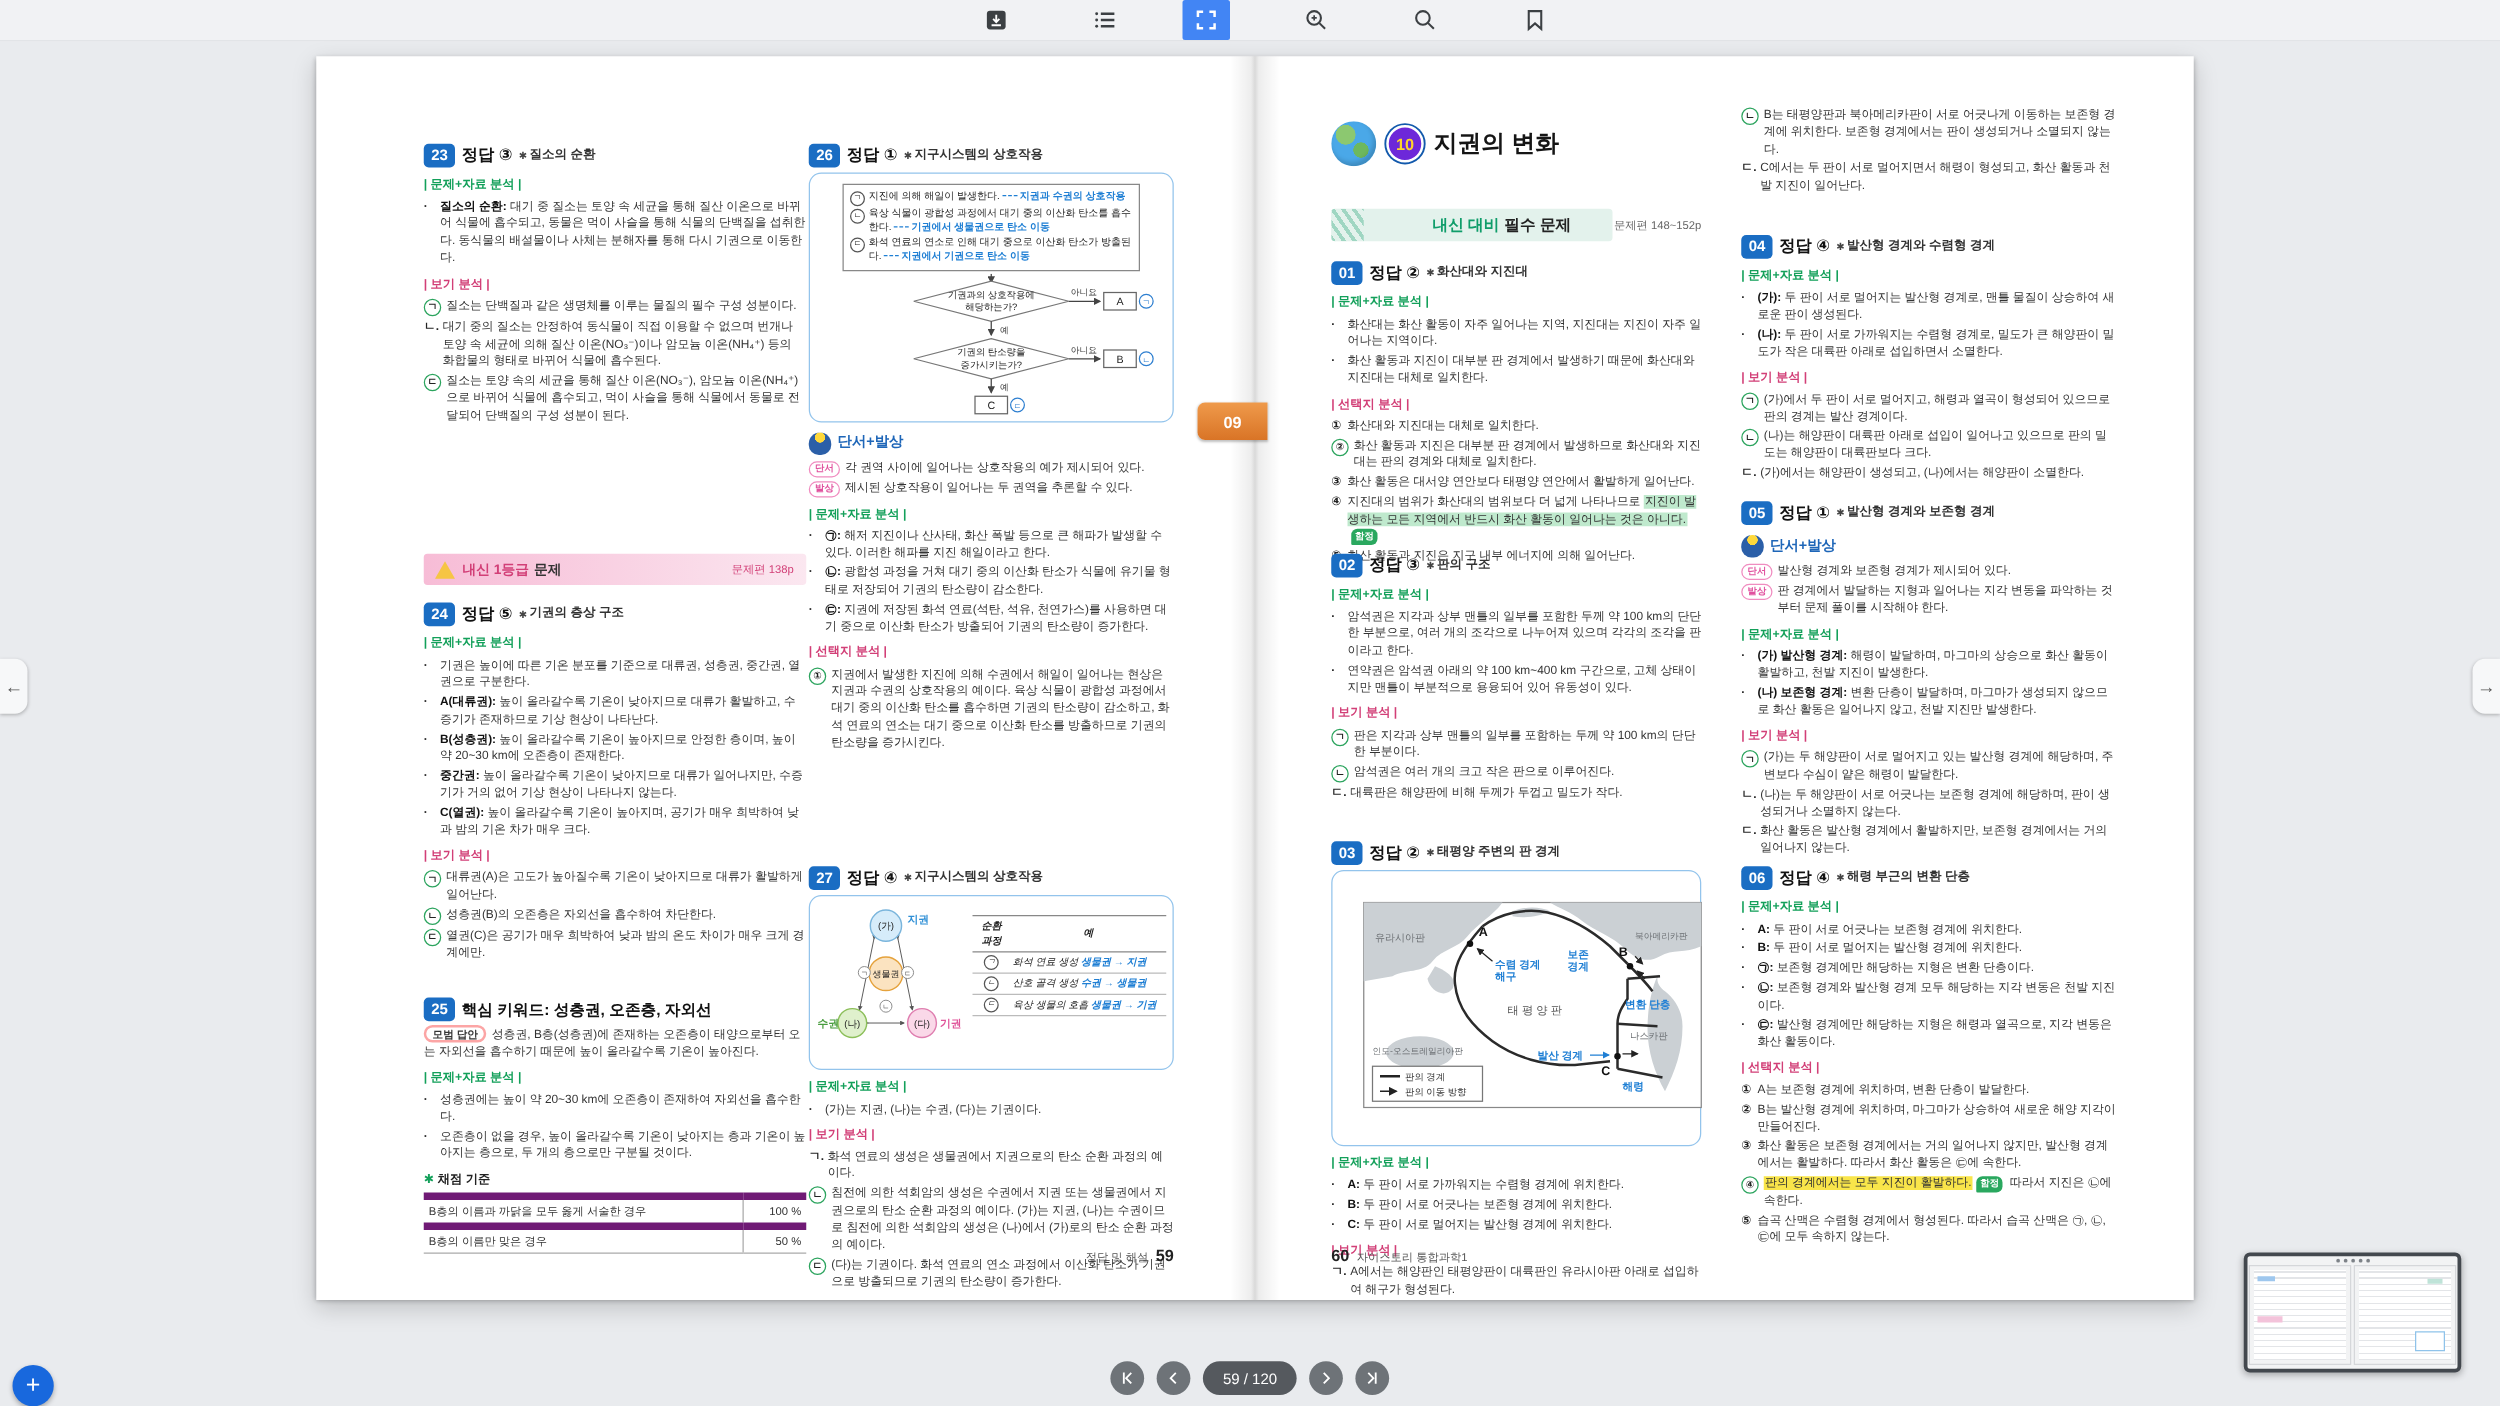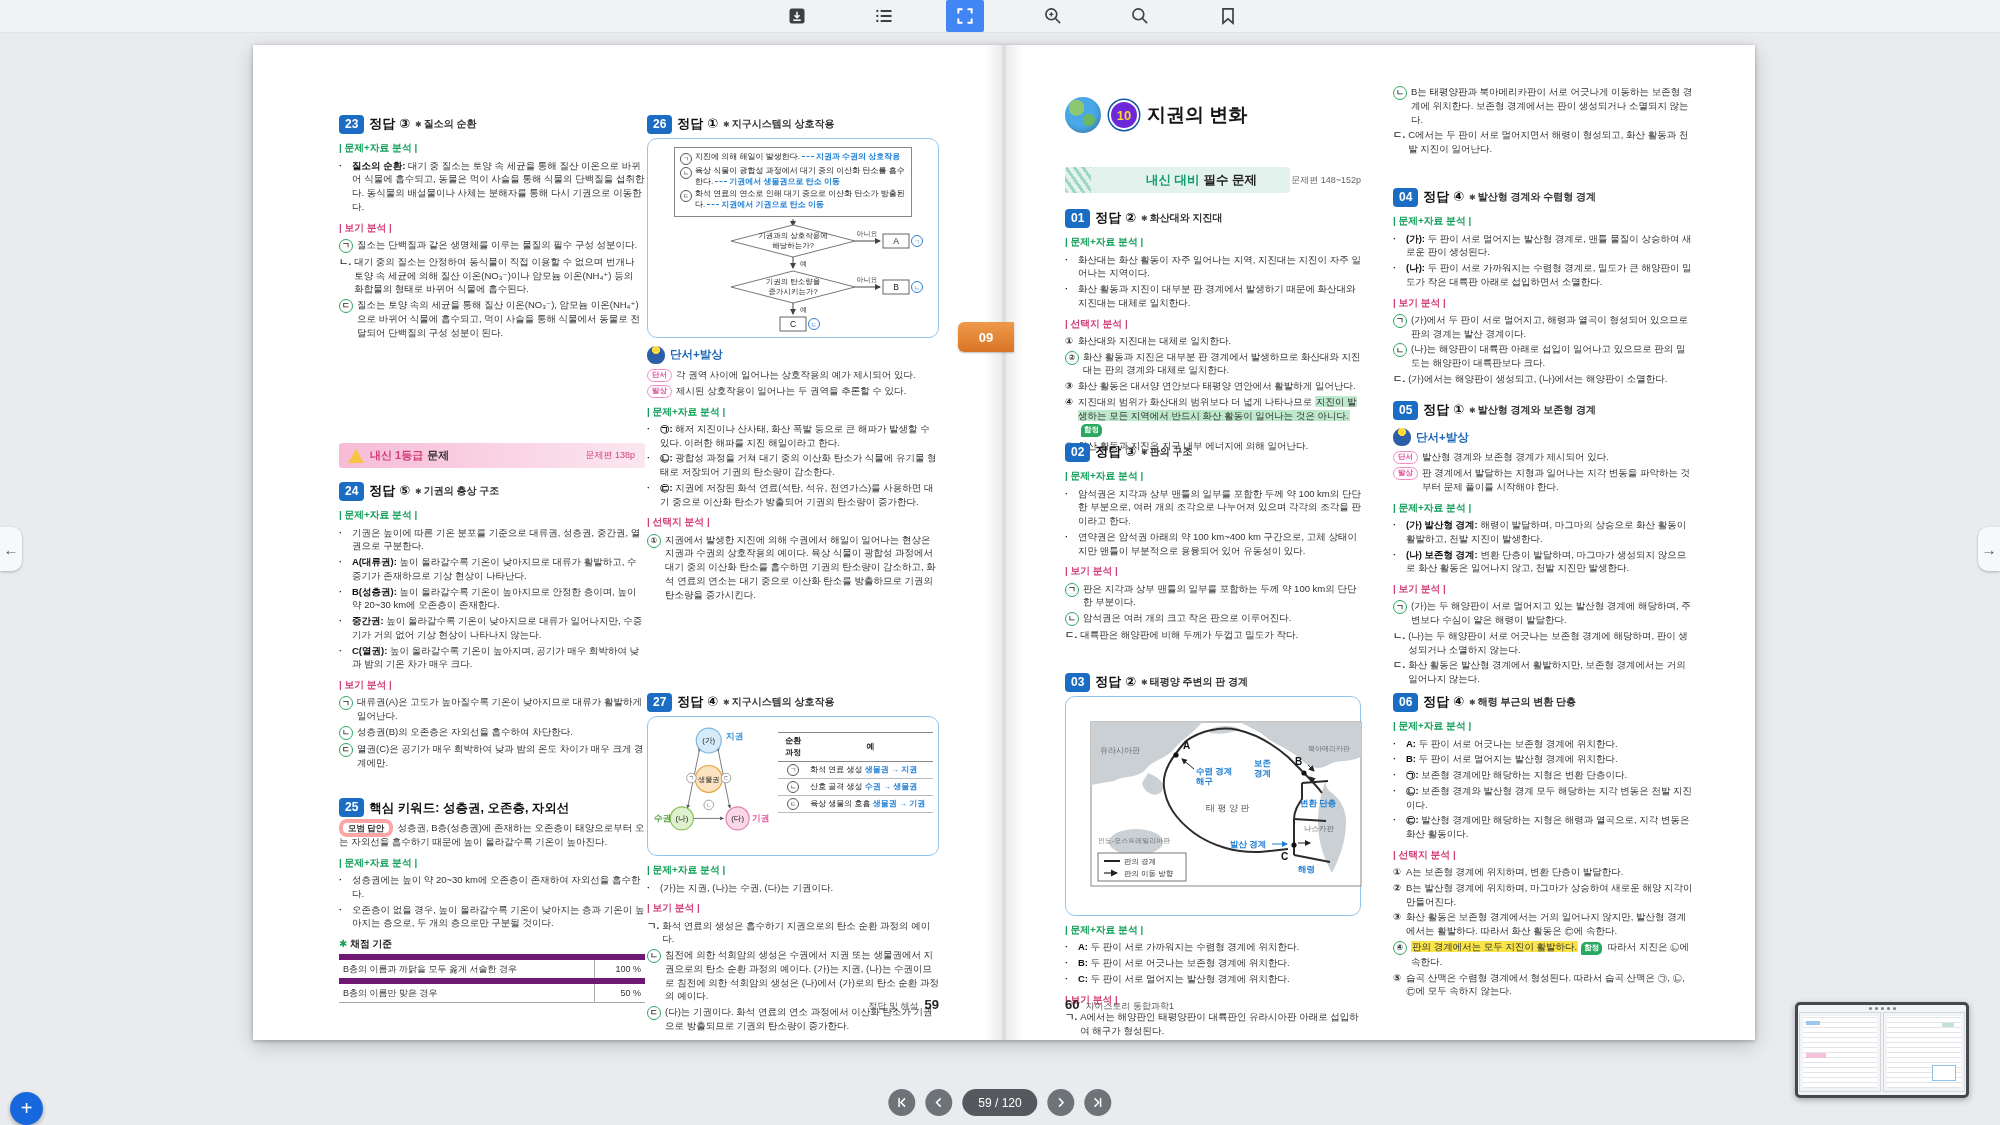--- a/index.html
+++ b/index.html
@@ -29,21 +29,21 @@
   .tx{flex:1;} .tx b{color:#111;}
   .hl{padding:0 1px;} .hl.g{background:#bfe9cd;} .hl.y{background:#f9e54a;}
   .pin{display:inline-block;background:#2aa85f;color:#fff;font-size:7.5px;font-weight:700;padding:1px 3px;border-radius:5px 5px 5px 1px;margin:0 3px;}
   
   .bn1{position:absolute;left:86px;top:398px;width:306px;height:25px;display:flex;align-items:center;border-radius:3px;background:linear-gradient(90deg,#f7bcd6,#fbe7f0);}
   .peak{width:0;height:0;border-left:8px solid transparent;border-right:8px solid transparent;border-bottom:14px solid #f6c544;margin:0 6px 0 9px;}
   .bn1a{color:#d23f77;font-weight:800;font-size:11px;} .bn1b{color:#333;font-weight:800;font-size:11px;margin-left:4px;}
   .bn1ref{margin-left:auto;padding-right:10px;color:#d23f77;font-size:9px;}
   
   .model{font-size:9.5px;margin:2px 0 2px;}
-  .mbadge{border:4px solid #fca5a5;border-radius:8px;padding:0 5px;font-weight:700;font-size:8.5px;margin-right:4px;white-space:nowrap;margin-top:44px;}
+  .mbadge{border:2px solid #fca5a5;border-radius:8px;padding:0 5px;font-weight:700;font-size:8.5px;margin-right:4px;white-space:nowrap;margin-top:44px;}
   .glabel{margin-top:7px;font-weight:bold;font-size:9.8px;color:#222;}
   .glabel .gstar{color:#13a05a;margin-right:3px;}
   .gtab{width:100%;border-collapse:collapse;margin-top:3px;font-size:9px;color:#333;}
   .gtab td{border-top:6px solid #701a75;padding:2.5px 4px;}
   .gtab tr:last-child td{border-bottom:1px solid #aaa;}
   .gtab .pct{width:42px;text-align:right;border-left:1px solid #aaa;}
   
   .clue-head{display:flex;align-items:center;gap:5px;margin:8px 0 4px;}
   .clue-icon{width:18px;height:18px;border-radius:50% 50% 45% 45%;background:radial-gradient(circle at 50% 22%,#ffd83a 0 24%,#2b5fa8 26%);}
   .clue-title{color:#1e66b8;font-weight:800;font-size:11.5px;}
@@ -53,21 +53,21 @@
   .fstmts{border:1px solid #888;padding:4px 5px;width:226px;margin:0 auto 2px;}
   .fs{display:flex;font-size:8px;line-height:1.35;color:#222;margin-bottom:1px;}
   .jc{flex:none;width:10px;height:10px;border:1px solid #555;border-radius:50%;display:flex;align-items:center;justify-content:center;font-size:6.5px;margin:1px 3px 0 0;color:#222;}
   .fst{flex:1;}
   .fnote{color:#1f7fd4;font-weight:700;}
   .lead{display:inline-block;width:12px;border-top:1px dashed #1f7fd4;vertical-align:2px;margin:0 2px;}
   .fsvg{display:block;margin:0 auto;}
   .fsvg text{font-family:"Liberation Sans",sans-serif;}
   
   .d27{border:1.5px solid #93c4ec;border-radius:10px;height:128px;display:flex;gap:4px;padding:5px;background:#fff;margin:2px 0 4px;}
-  .ctab{width:156px;border-collapse:collapse;font-size:8px;color:#222;height:70px;margin-top:10px;}
+  .ctab{width:156px;border-collapse:collapse;font-size:8px;color:#222;height:70px;margin-top:10px;font-style:italic;}
   .ctab th{border-top:1px solid #888;border-bottom:1px solid #888;font-size:8px;padding:2px;}
   .ctab td{border-bottom:1px solid #bbb;padding:2px;}
   .ctab .mcell{width:26px;text-align:center;}
   .barrow{color:#1f7fd4;font-weight:700;}
   
   .mapbox{border:1.5px solid #93c4ec;border-radius:10px;padding:24px;background:#fff;margin:2px 0 5px;}
   .mapsvg text{font-family:"Liberation Sans",sans-serif;}
   
   .chap{position:absolute;left:812px;top:52px;display:flex;align-items:center;gap:8px;}
   .globe{width:36px;height:36px;border-radius:50%;background:radial-gradient(circle at 32% 30%,#8cc870 0 22%,rgba(0,0,0,0) 23%),radial-gradient(circle at 66% 64%,#6db85e 0 18%,rgba(0,0,0,0) 19%),radial-gradient(circle at 50% 50%,#4aa8e8 0 72%,#2f86c8 100%);box-shadow:inset -2px -3px 4px rgba(0,0,0,.18);}
@@ -437,21 +437,21 @@
       <div>
           <div class="ln">
             <span class="mk">·</span>
             <span class="tx">(가)는 지권, (나)는 수권, (다)는 기권이다.</span>
           </div>
         </div>
       <div class="slab pink">| 보기 분석 |</div>
       <div>
           <div class="ln">
             <span class="mk">ㄱ.</span>
-            <span class="tx">화석 연료의 생성은 흡수하기 지권으로의 탄소 순환 과정의 예이다.</span>
+            <span class="tx">화석 연료의 생성은 생물권에서 지권으로의 탄소 순환 과정의 예이다.</span>
           </div>
           <div class="ln">
             <span class="mk c">ㄴ</span>
             <span class="tx">침전에 의한 석회암의 생성은 수권에서 지권 또는 생물권에서 지권으로의 탄소 순환 과정의 예이다. (가)는 지권, (나)는 수권이므로 침전에 의한 석회암의 생성은 (나)에서 (가)로의 탄소 순환 과정의 예이다.</span>
           </div>
           <div class="ln">
             <span class="mk c">ㄷ</span>
             <span class="tx">(다)는 기권이다. 화석 연료의 연소 과정에서 이산화 탄소가 기권으로 방출되므로 기권의 탄소량이 증가한다.</span>
           </div>
         </div>

